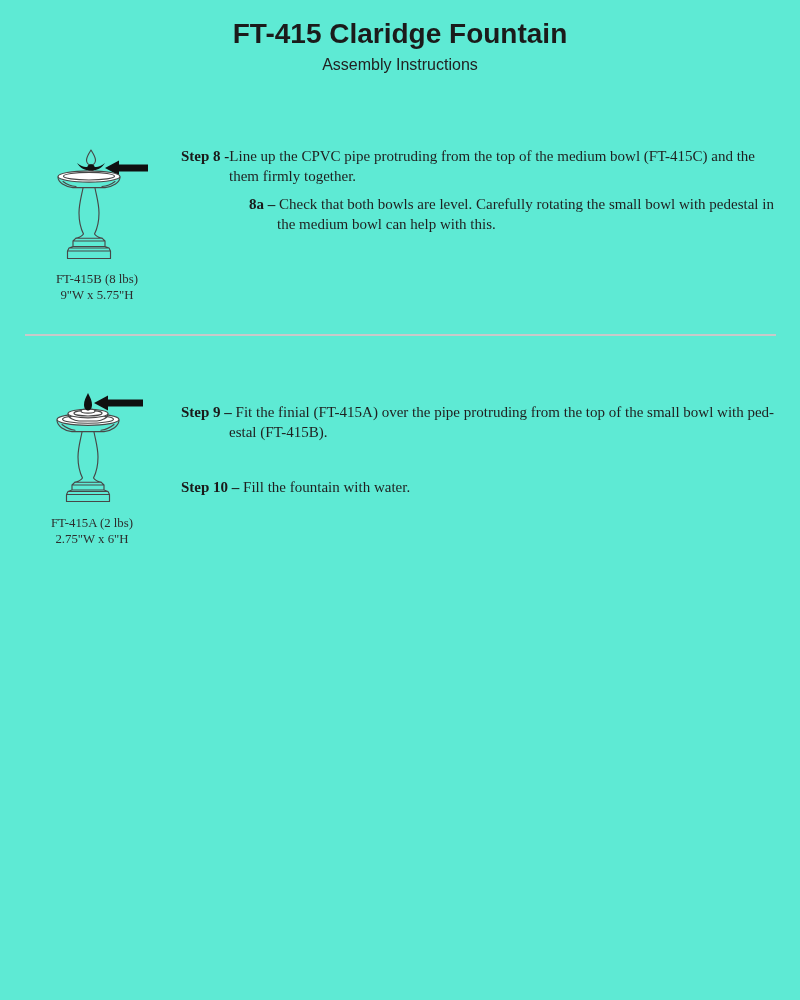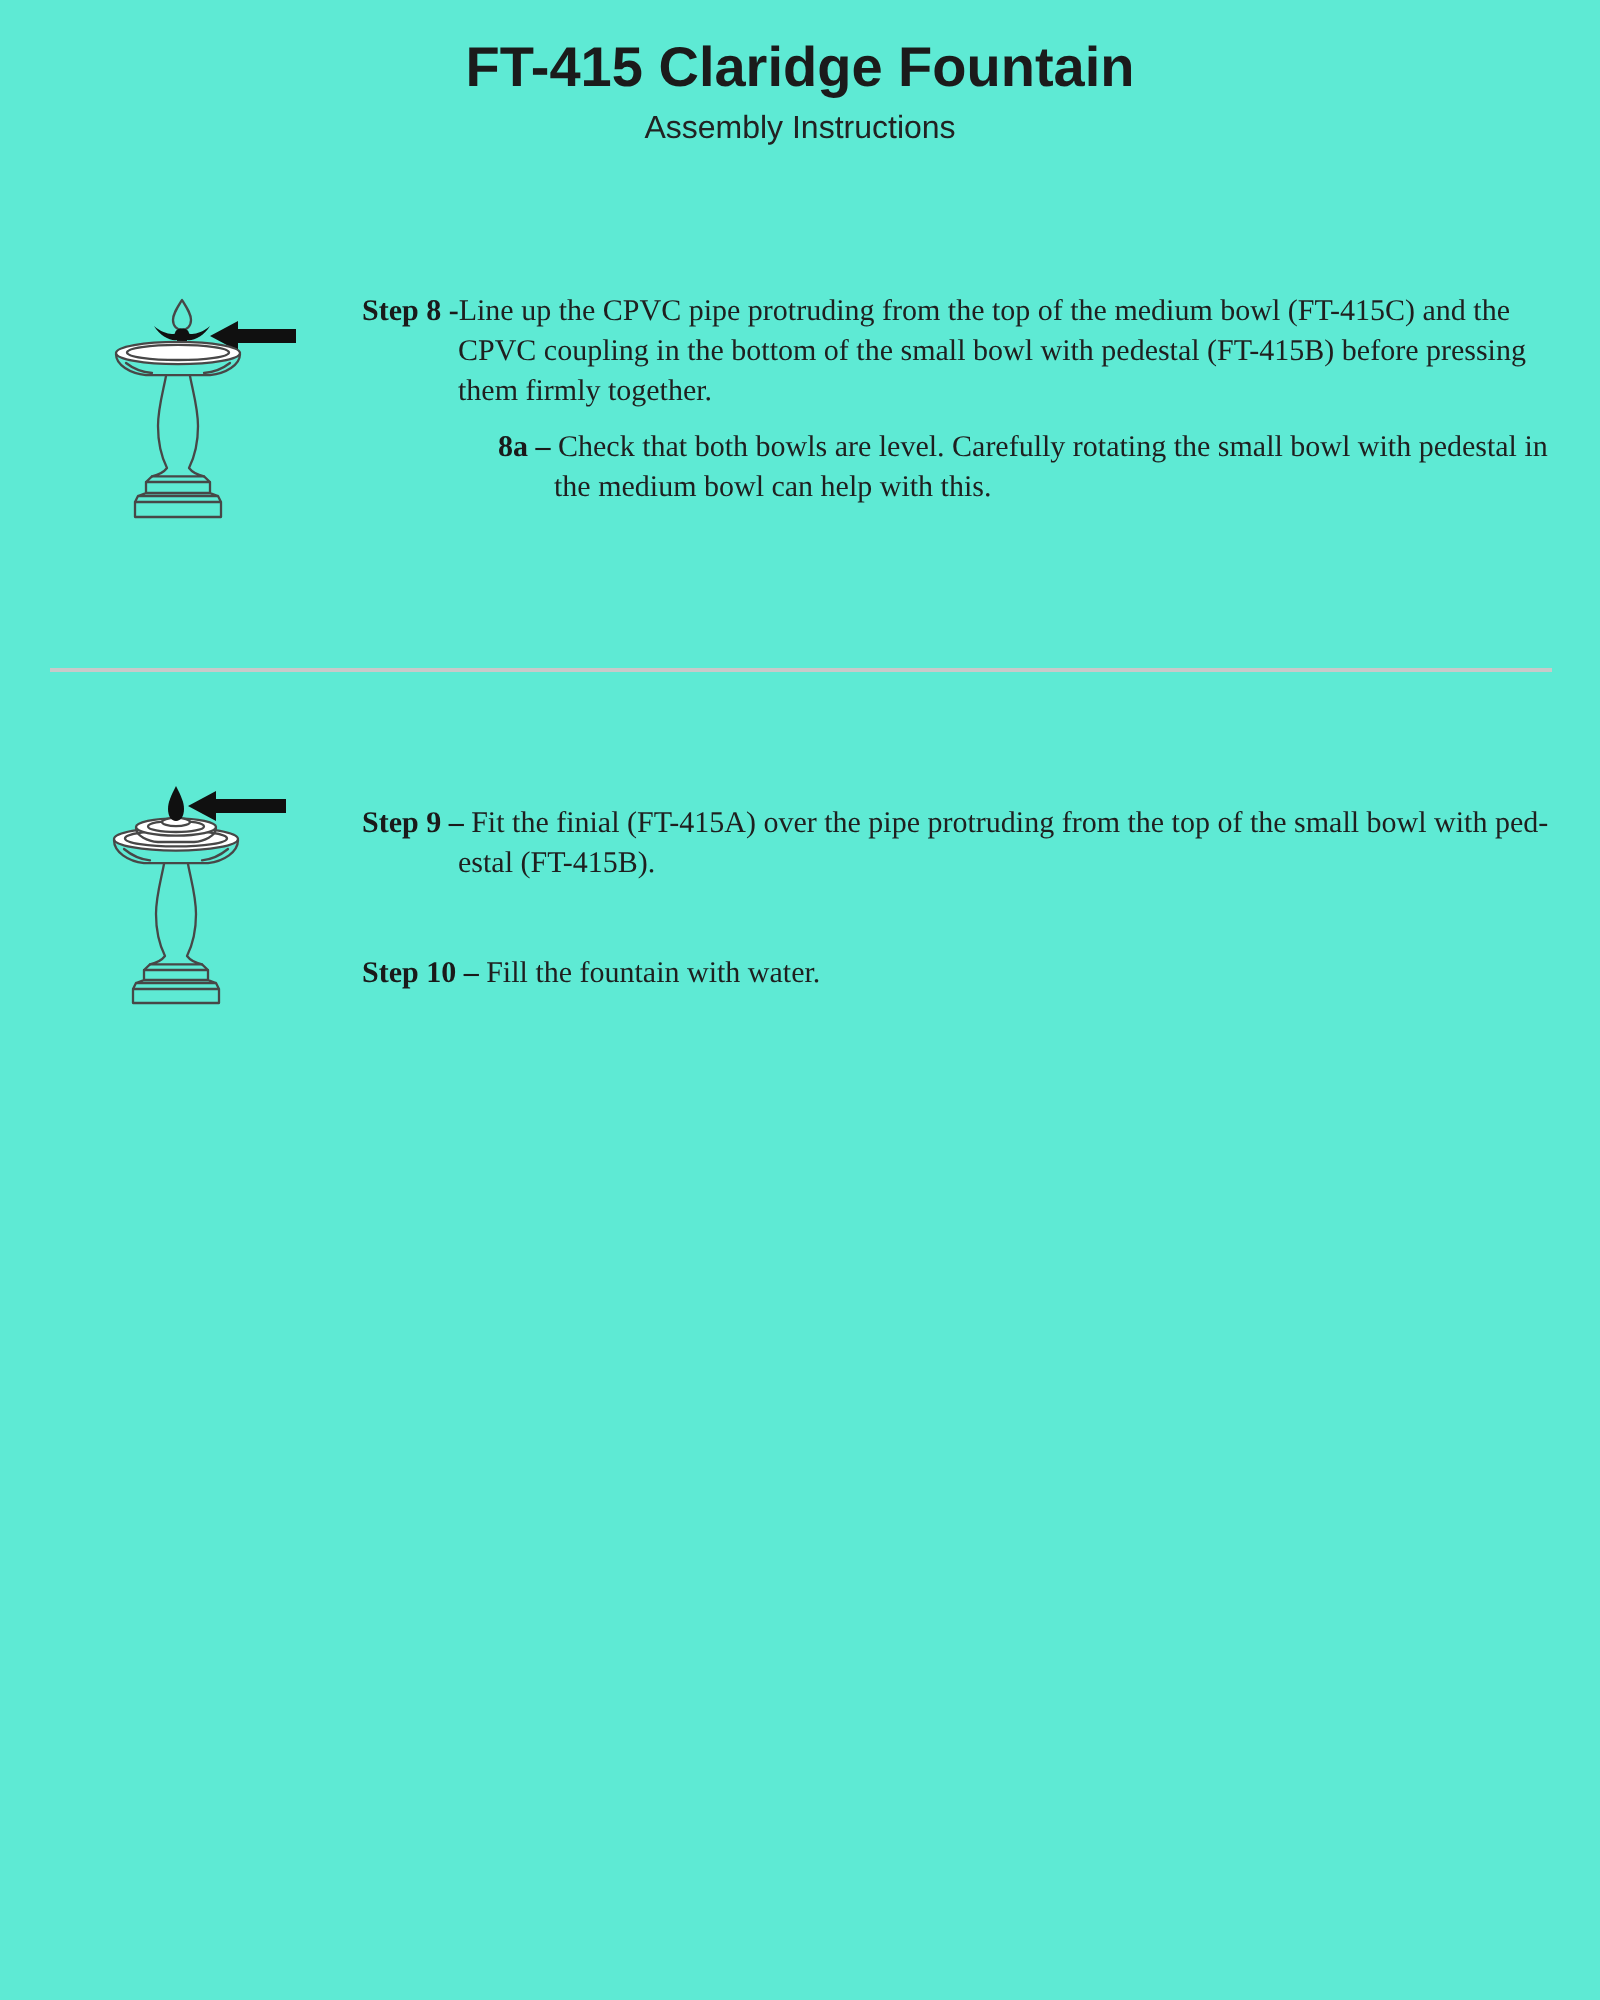--- a/index.html
+++ b/index.html
@@ -73,25 +73,28 @@
     <ellipse class="wh" cx="37" cy="28.5" rx="31" ry="5.6"></ellipse>
     <ellipse class="ln" cx="37" cy="28.2" rx="25.5" ry="3.8"></ellipse>
     <path class="ln" d="M6,29 C6,34.5 13,38.6 21,39.6 L53,39.6 C61,38.6 68,34.5 68,29"></path>
     <path class="ln" d="M11,33.5 C15,36.6 20,38.2 24,38.5 M50,38.5 C54,38.2 59,36.6 63,33.5"></path>
 
     <path class="ln" d="M31,40 C29.5,48 27,56 27,65 C27,74 29,81 31.5,86 C30,88 27,89.5 24,90.2 L50,90.2 C47,89.5 44,88 42.5,86 C45,81 47,74 47,65 C47,56 44.5,48 43,40"></path>
 
     <path class="ln" d="M24,90.2 L21,93 L53,93 L50,90.2 M21,93 L21,98.5 L53,98.5 L53,93 M21,98.5 L17,100 L57,100 L53,98.5 M17,100 L15.5,103 L58.5,103 L57,100 M15.5,103 L15.5,110.5 L58.5,110.5 L58.5,103"></path>
   </svg>
 
+  <div class="caption caption1">
+    <span>FT-415B (8 lbs)</span><br>
+    <span>9"W x 5.75"H</span>
+  </div>
 
   <div class="steps steps1">
     <p class="step">
       <span class="first"><b>Step 8 -</b><span>Line up the CPVC pipe protruding from the top of the medium bowl (FT-415C) and the</span></span>
-      <span class="line">CPVC coupling in the bottom of the small bowl with pedestal (FT-415B) before pressing</span>
       <span class="line">them firmly together.</span>
     </p>
     <p class="step substep">
       <span class="first"><b>8a –</b> <span>Check that both bowls are level. Carefully rotating the small bowl with pedestal in</span></span>
       <span class="line">the medium bowl can help with this.</span>
     </p>
   </div>
 
   <div class="divider"></div>
 
@@ -109,20 +112,24 @@
     <ellipse class="wh" cx="38" cy="21" rx="7" ry="2.1"></ellipse>
     <path class="blk" d="M38,3 C35.5,8 34,11 34,14.5 C34,18 35.5,20.5 38,20.5 C40.5,20.5 42,18 42,14.5 C42,11 40.5,8 38,3 Z"></path>
 
     <polygon class="blk" points="44,13 58,5.5 58,9.5 93,9.5 93,16.5 58,16.5 58,20.5"></polygon>
 
     <path class="ln" d="M32,42 C30.5,50 28,58 28,67 C28,76 30,83 32.5,88 C31,90 28,91.5 25,92.2 L51,92.2 C48,91.5 45,90 43.5,88 C46,83 48,76 48,67 C48,58 45.5,50 44,42"></path>
 
     <path class="ln" d="M25,92.2 L22,95 L54,95 L51,92.2 M22,95 L22,100 L54,100 L54,95 M22,100 L18,101.5 L58,101.5 L54,100 M18,101.5 L16.5,104.5 L59.5,104.5 L58,101.5 M16.5,104.5 L16.5,111.5 L59.5,111.5 L59.5,104.5"></path>
   </svg>
 
+  <div class="caption caption2">
+    <span>FT-415A (2 lbs)</span><br>
+    <span>2.75"W x 6"H</span>
+  </div>
 
   <div class="steps steps2">
     <p class="step">
       <span class="first"><b>Step 9 –</b> <span>Fit the finial (FT-415A) over the pipe protruding from the top of the small bowl with ped-</span></span>
       <span class="line">estal (FT-415B).</span>
     </p>
     <p class="step step10">
       <span class="first"><b>Step 10 –</b> <span>Fill the fountain with water.</span></span>
     </p>
   </div>

